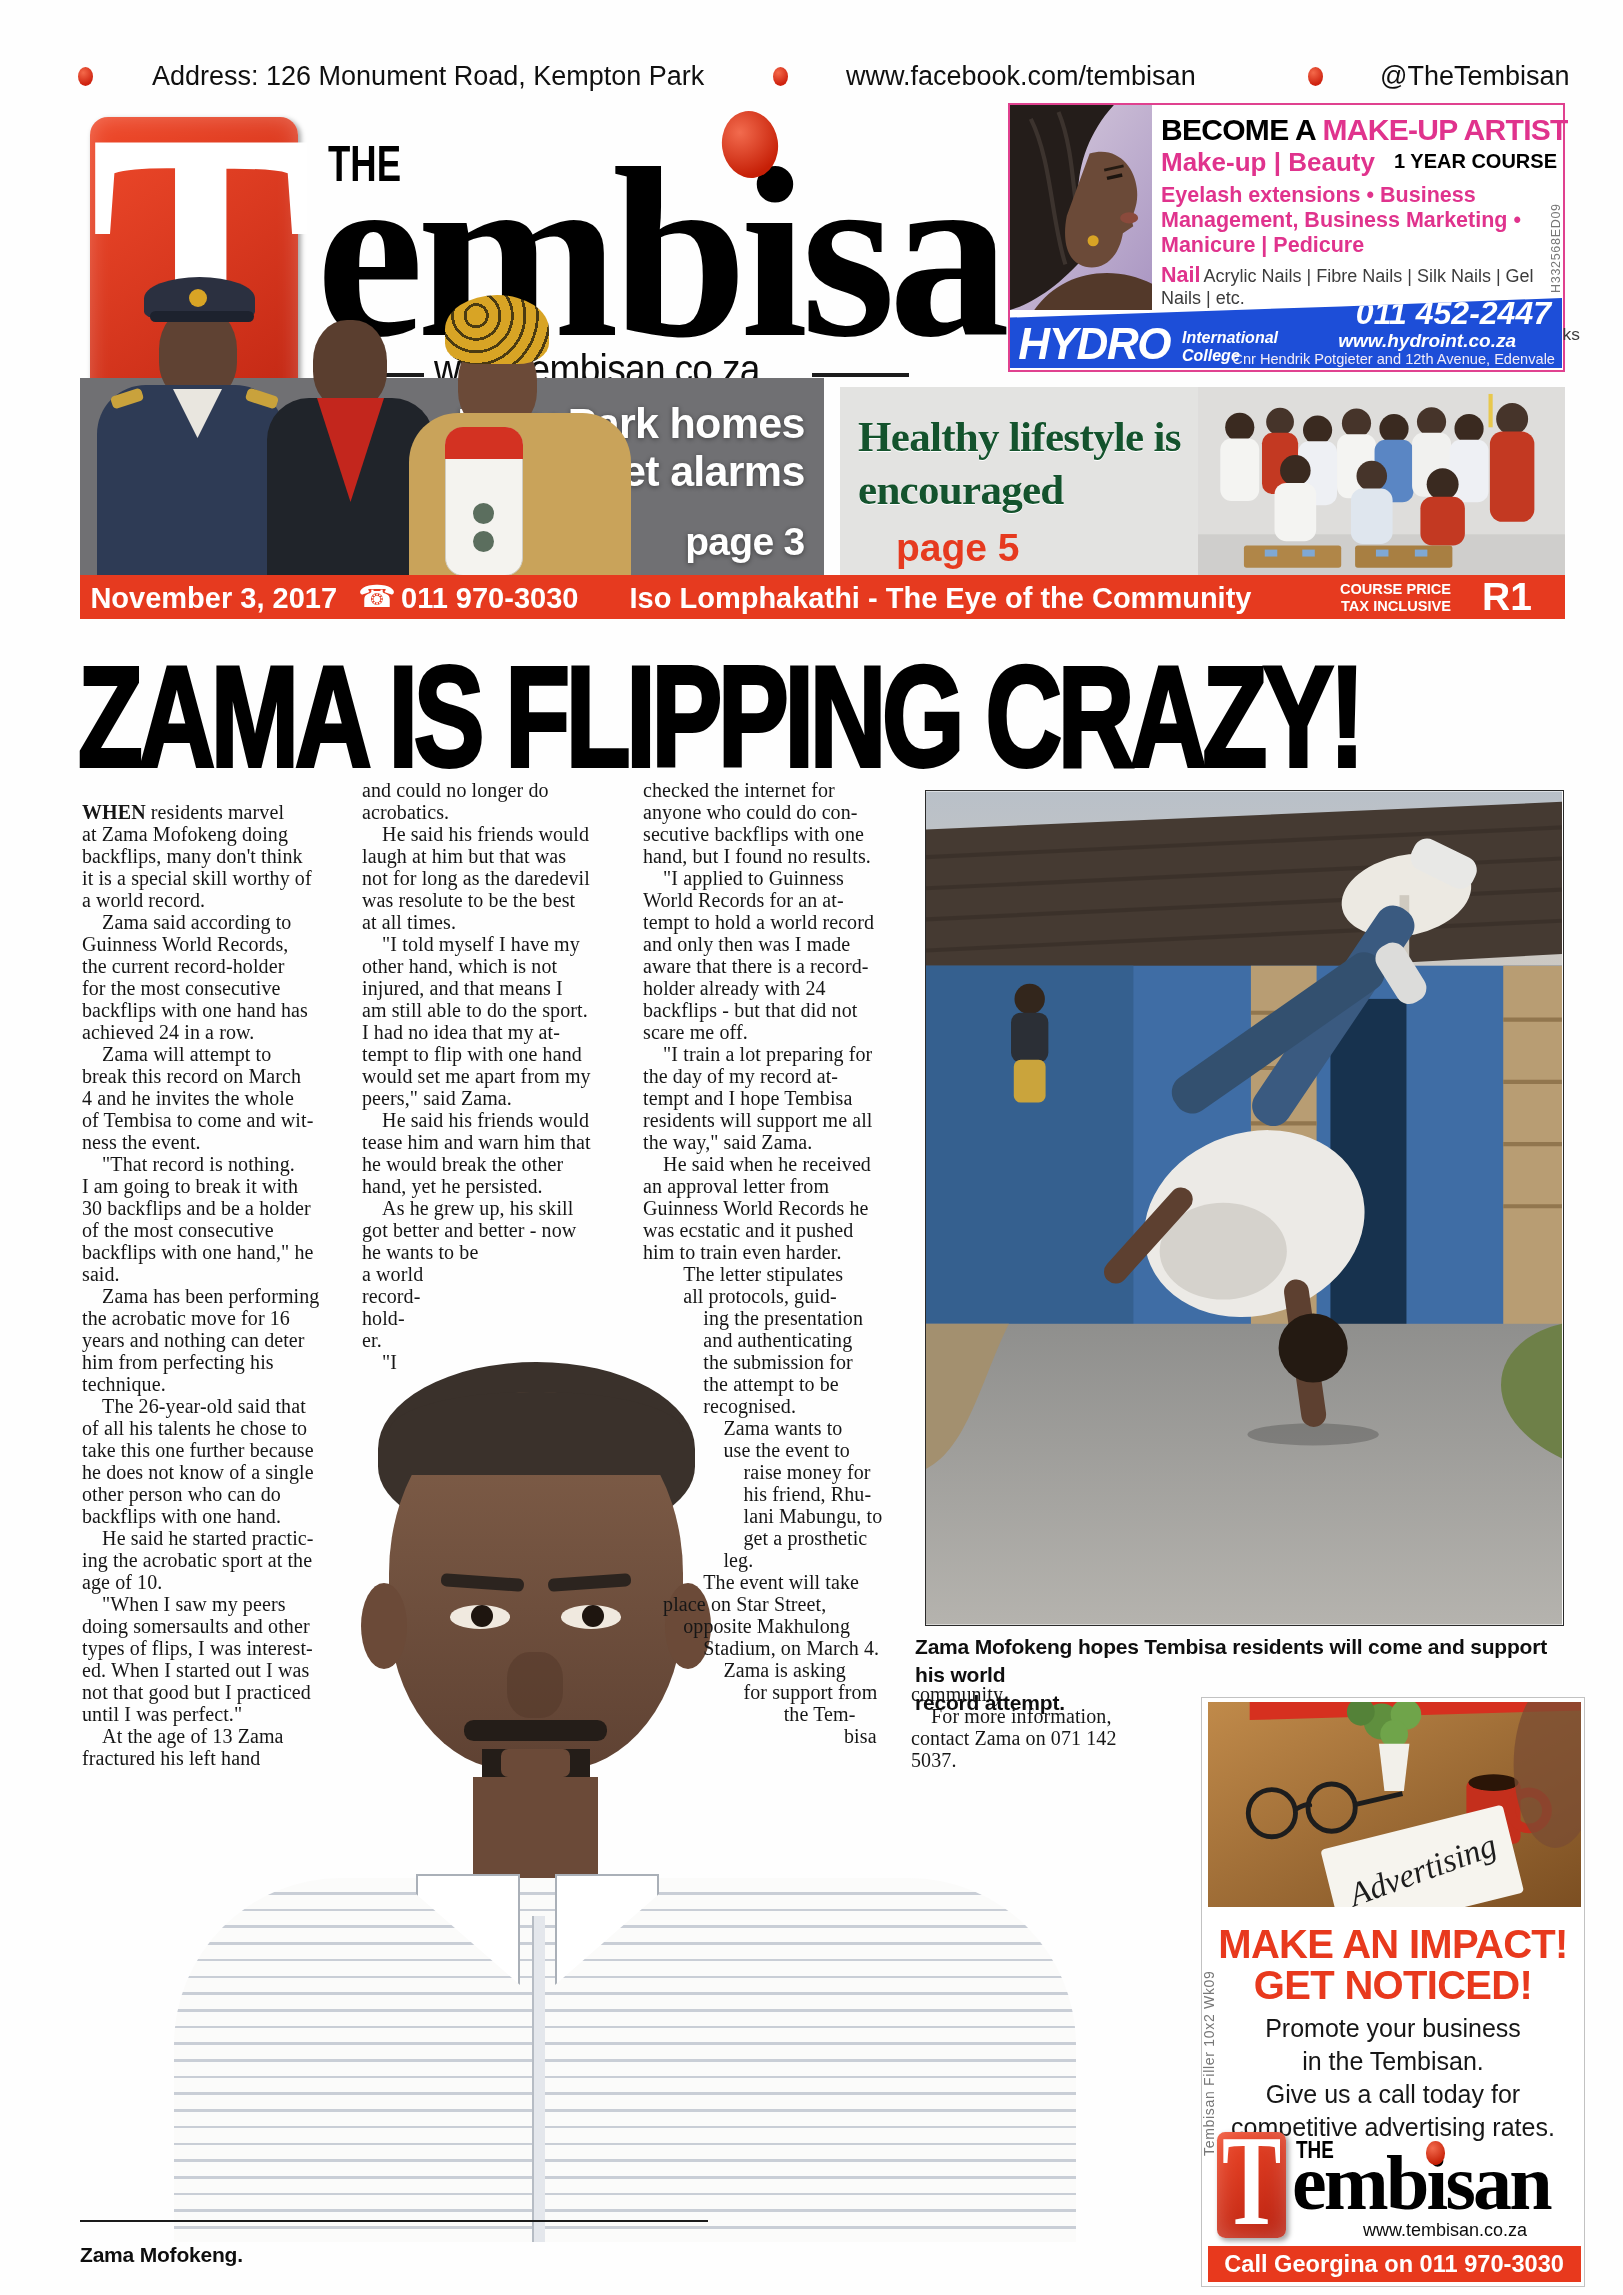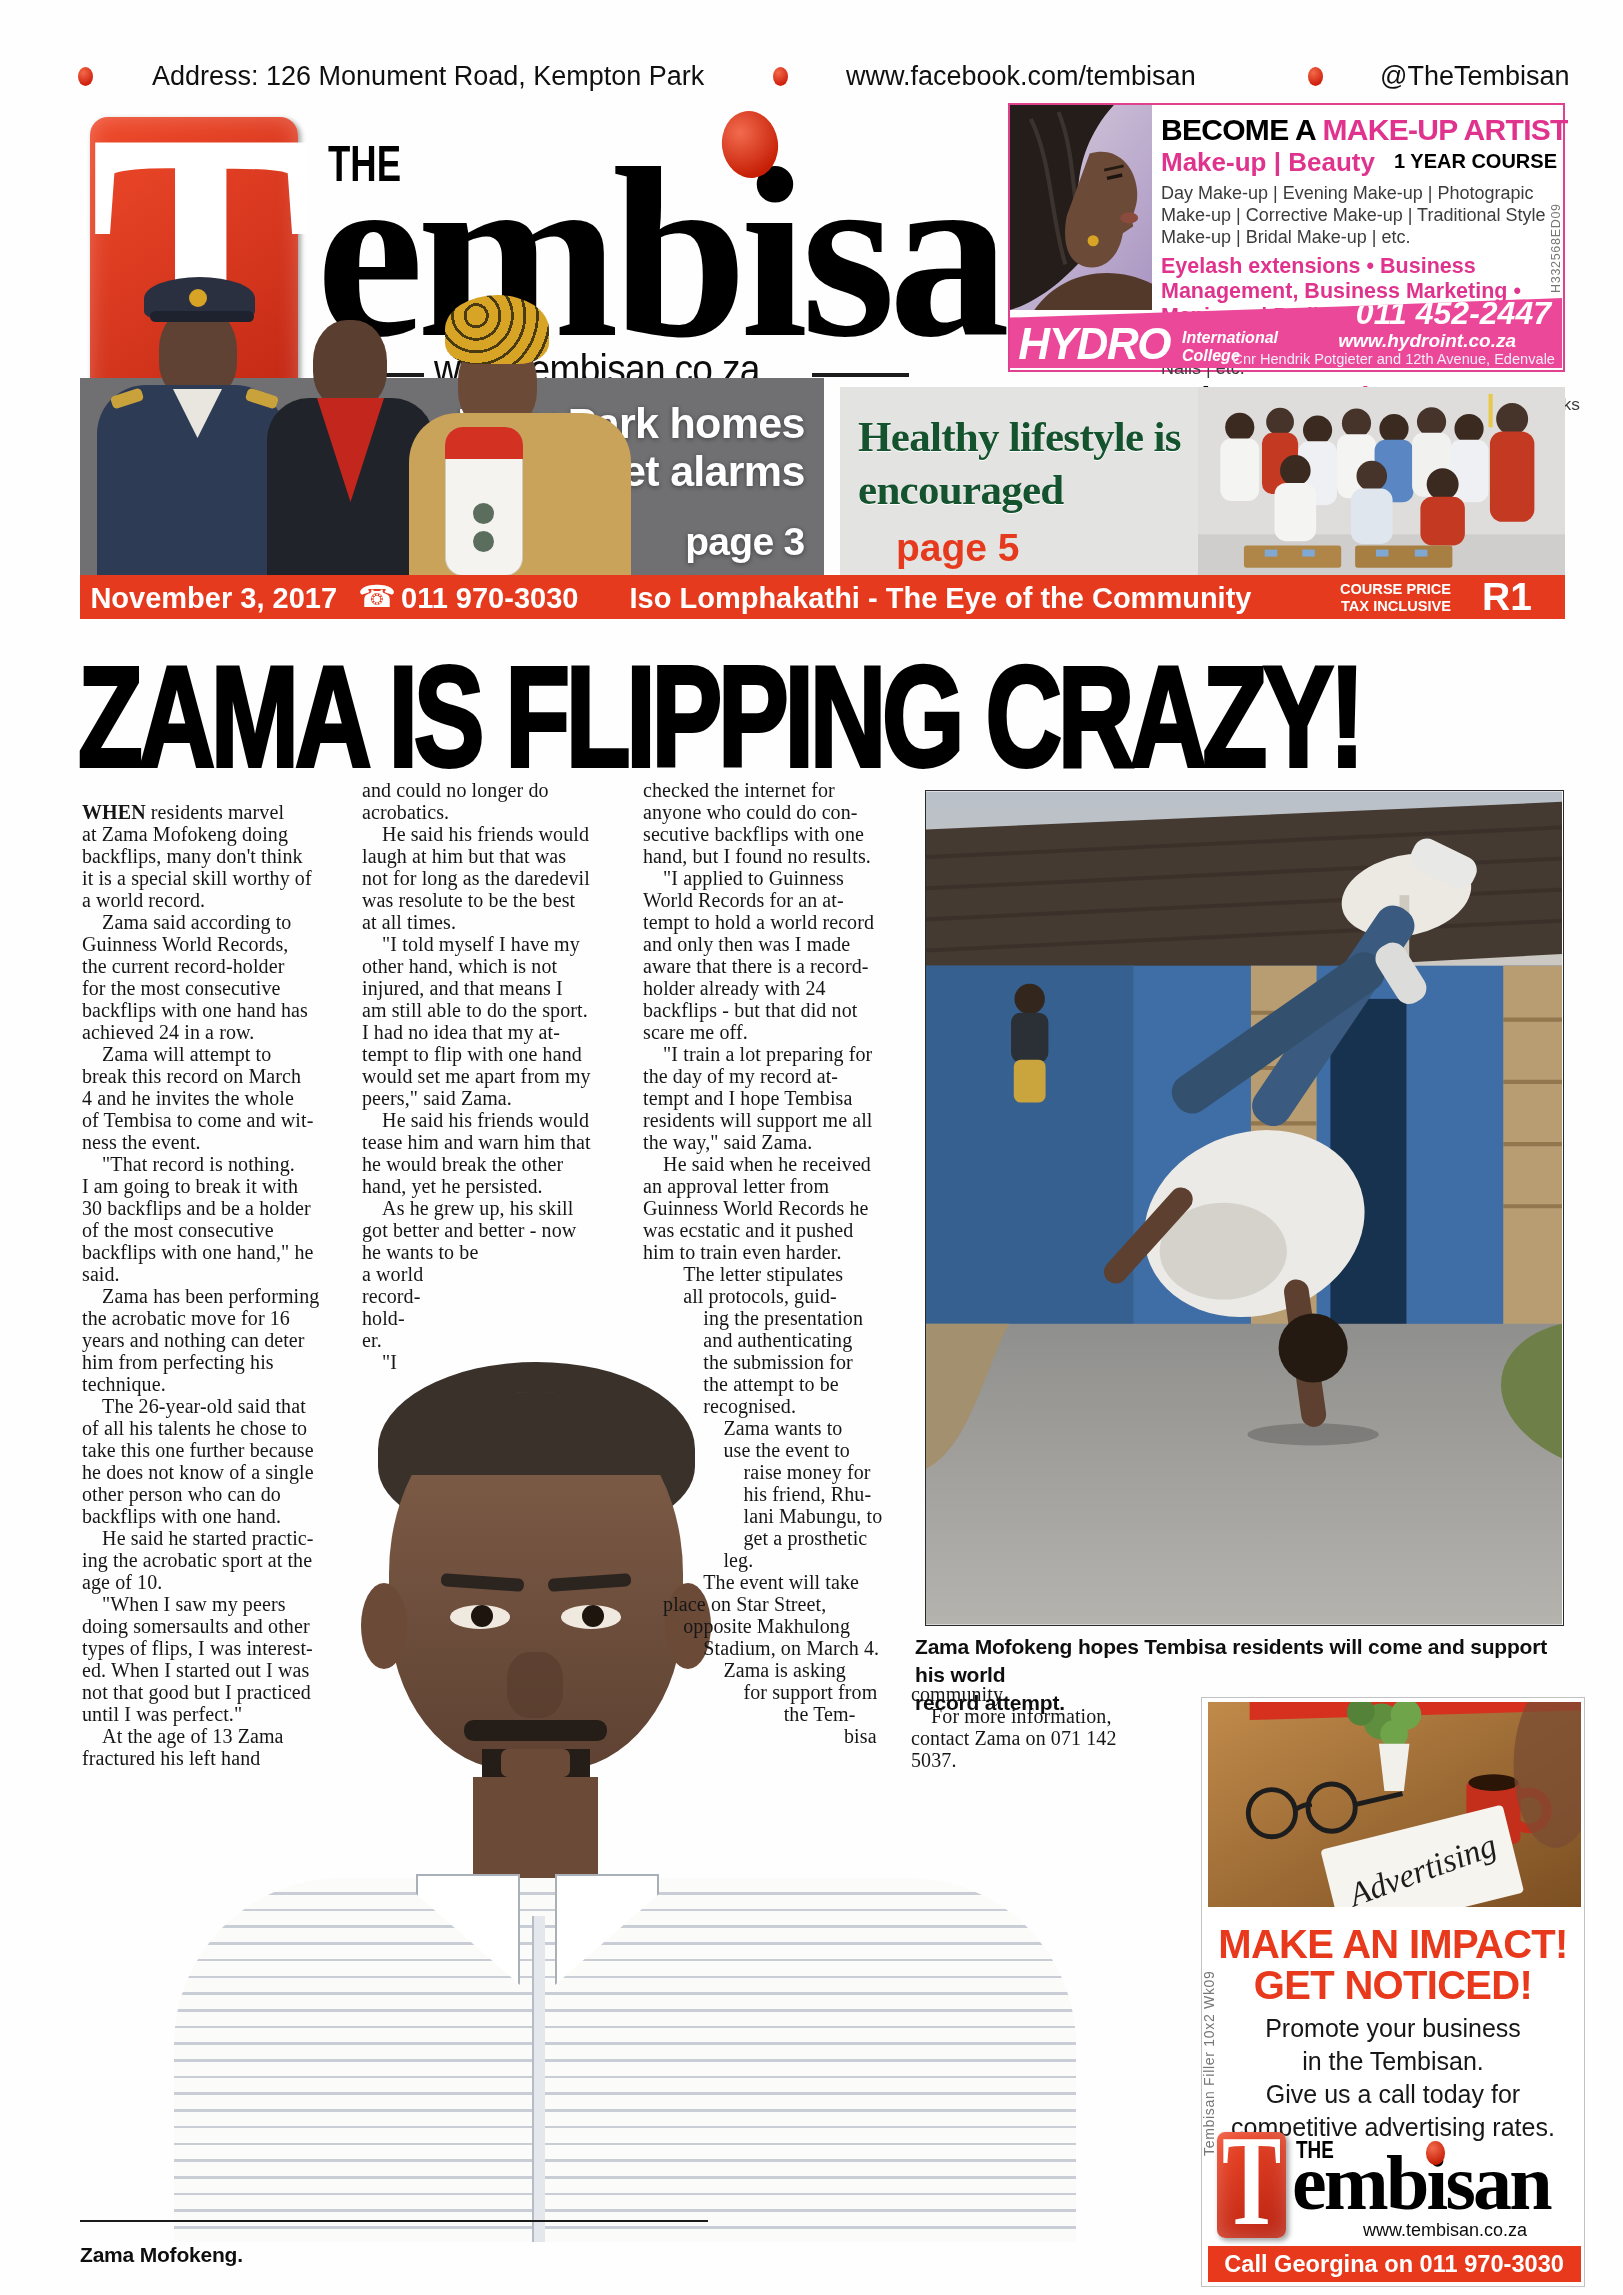--- a/index.html
+++ b/index.html
@@ -83,33 +83,32 @@
     </svg>
     <div class="abs" style="left:151px;top:8.3px;width:396px;">
       <div style="font-size:30px;font-weight:bold;white-space:nowrap;letter-spacing:-0.7px;">
         <span>BECOME A</span>
         <span class="pink">MAKE-UP ARTIST</span>
       </div>
       <div style="position:relative;height:30.5px;">
         <span class="pink" style="font-size:26px;font-weight:bold;">Make-up | Beauty</span>
         <span style="position:absolute;right:0;top:2.8px;font-size:20px;font-weight:bold;">1 YEAR COURSE</span>
       </div>
-      <div class="adtxt" style="font-size:18px;line-height:22px;margin-top:4.2px;">Day Make-up | Evening Make-up | Photograpic Make-up | Corrective Make-up | Traditional Style Make-up | Bridal Make-up | etc.</div>
       <div class="pink" style="font-size:21.5px;line-height:25px;font-weight:bold;margin-top:5.6px;">Eyelash extensions • Business Management, Business Marketing • Manicure | Pedicure</div>
       <div style="margin-top:4.2px;">
         <span class="pink" style="font-size:21.5px;font-weight:bold;">Nail</span>
         <span class="adtxt" style="font-size:18px;">Acrylic Nails | Fibre Nails | Silk Nails | Gel Nails | etc.</span>
       </div>
       <div style="margin-top:1.4px;white-space:nowrap;">
         <span style="font-size:33px;font-weight:bold;">only</span>
         <span class="pink" style="font-size:33px;font-weight:bold;">R1650 p/m</span>
         <span class="adtxt" style="font-size:17.4px;">includes kits and books</span>
       </div>
     </div>
-    <div class="abs" style="left:0;top:193px;width:552px;height:70px;background:#ec4899;clip-path:polygon(0 28%,60% 12%,100% 0,100% 100%,0 100%);">
+    <div class="abs" style="left:0;top:193px;width:552px;height:70px;background:#1d4ed8;clip-path:polygon(0 28%,60% 12%,100% 0,100% 100%,0 100%);">
       <span style="position:absolute;left:8.3px;top:21px;font-size:44px;font-weight:bold;font-style:italic;color:#fff;letter-spacing:-1.4px;">HYDRO</span>
       <span style="position:absolute;left:172px;top:30.5px;font-size:16px;font-style:italic;font-weight:bold;color:#fff;line-height:18px;">
         <span>International</span><br>
         <span>College</span>
       </span>
       <span style="position:absolute;right:11px;top:-2.8px;font-size:32px;font-weight:bold;font-style:italic;color:#fff;">011 452-2447</span>
       <span style="position:absolute;right:46px;top:32px;font-size:19px;font-weight:bold;font-style:italic;color:#fff;">www.hydroint.co.za</span>
       <span style="position:absolute;right:7px;top:53px;font-size:14.6px;color:#f2ecf7;">Cnr Hendrik Potgieter and 12th Avenue, Edenvale</span>
     </div>
     <div class="abs vert" style="right:0px;top:14px;height:174px;font-size:12.5px;">H332568ED09</div>

